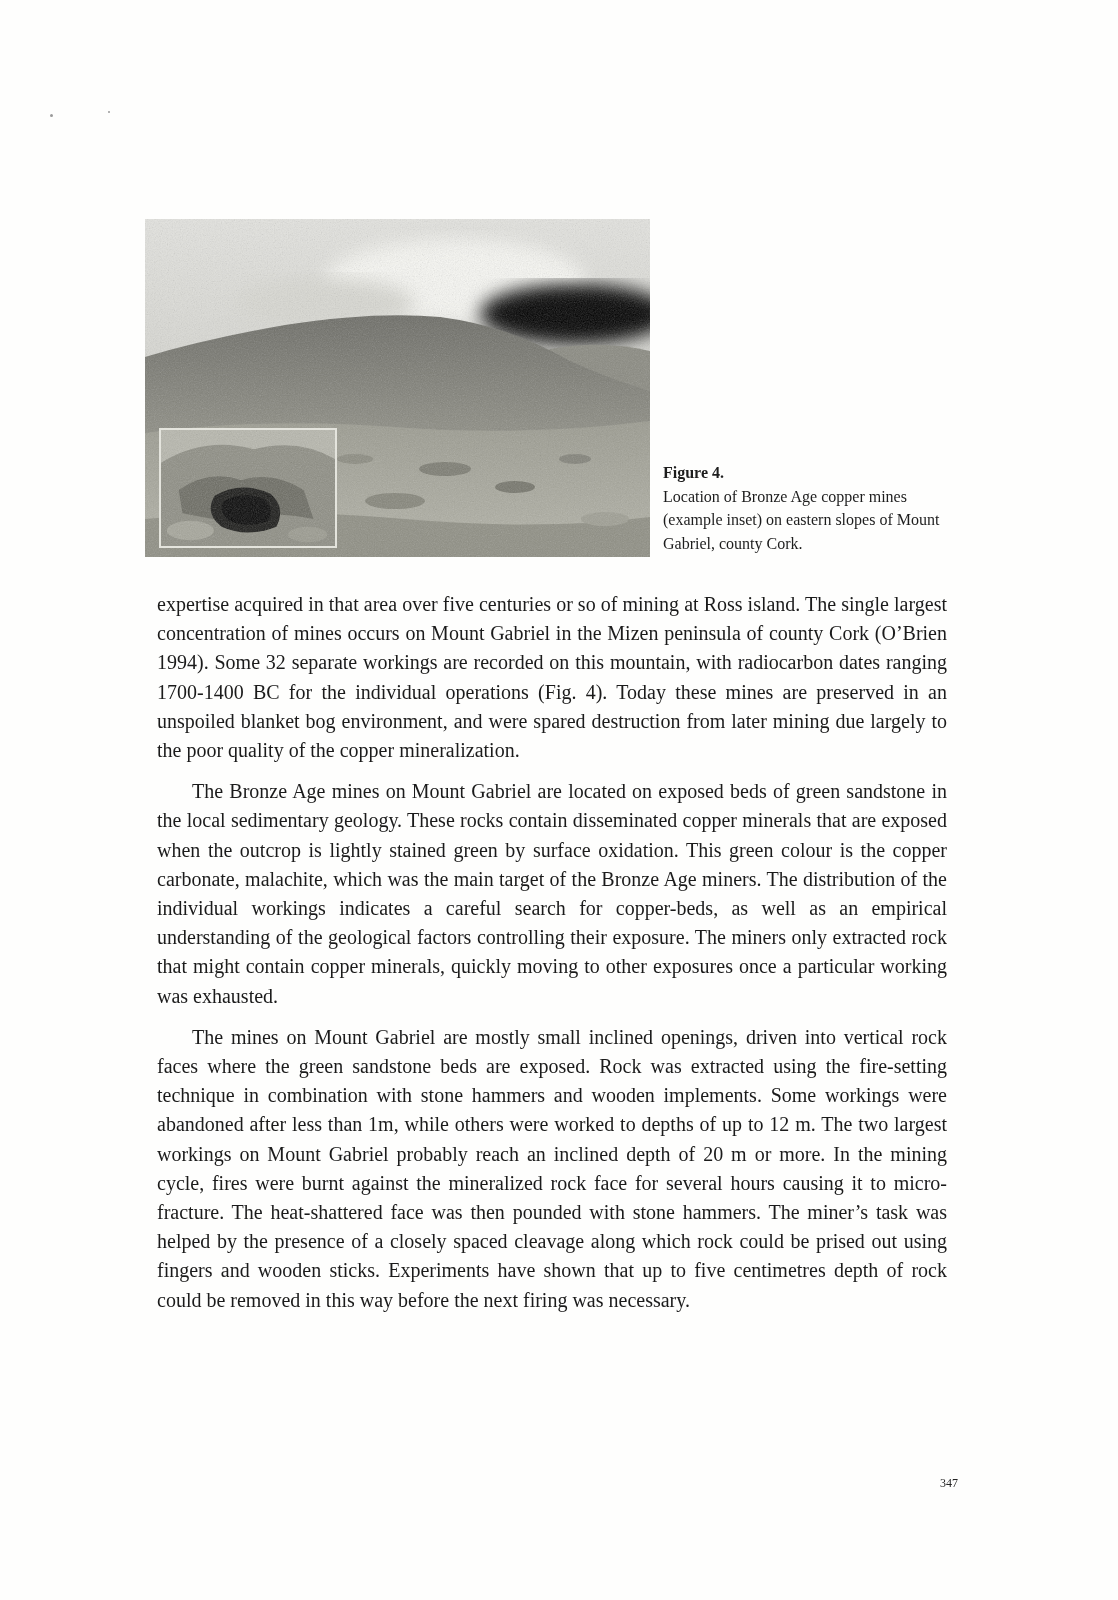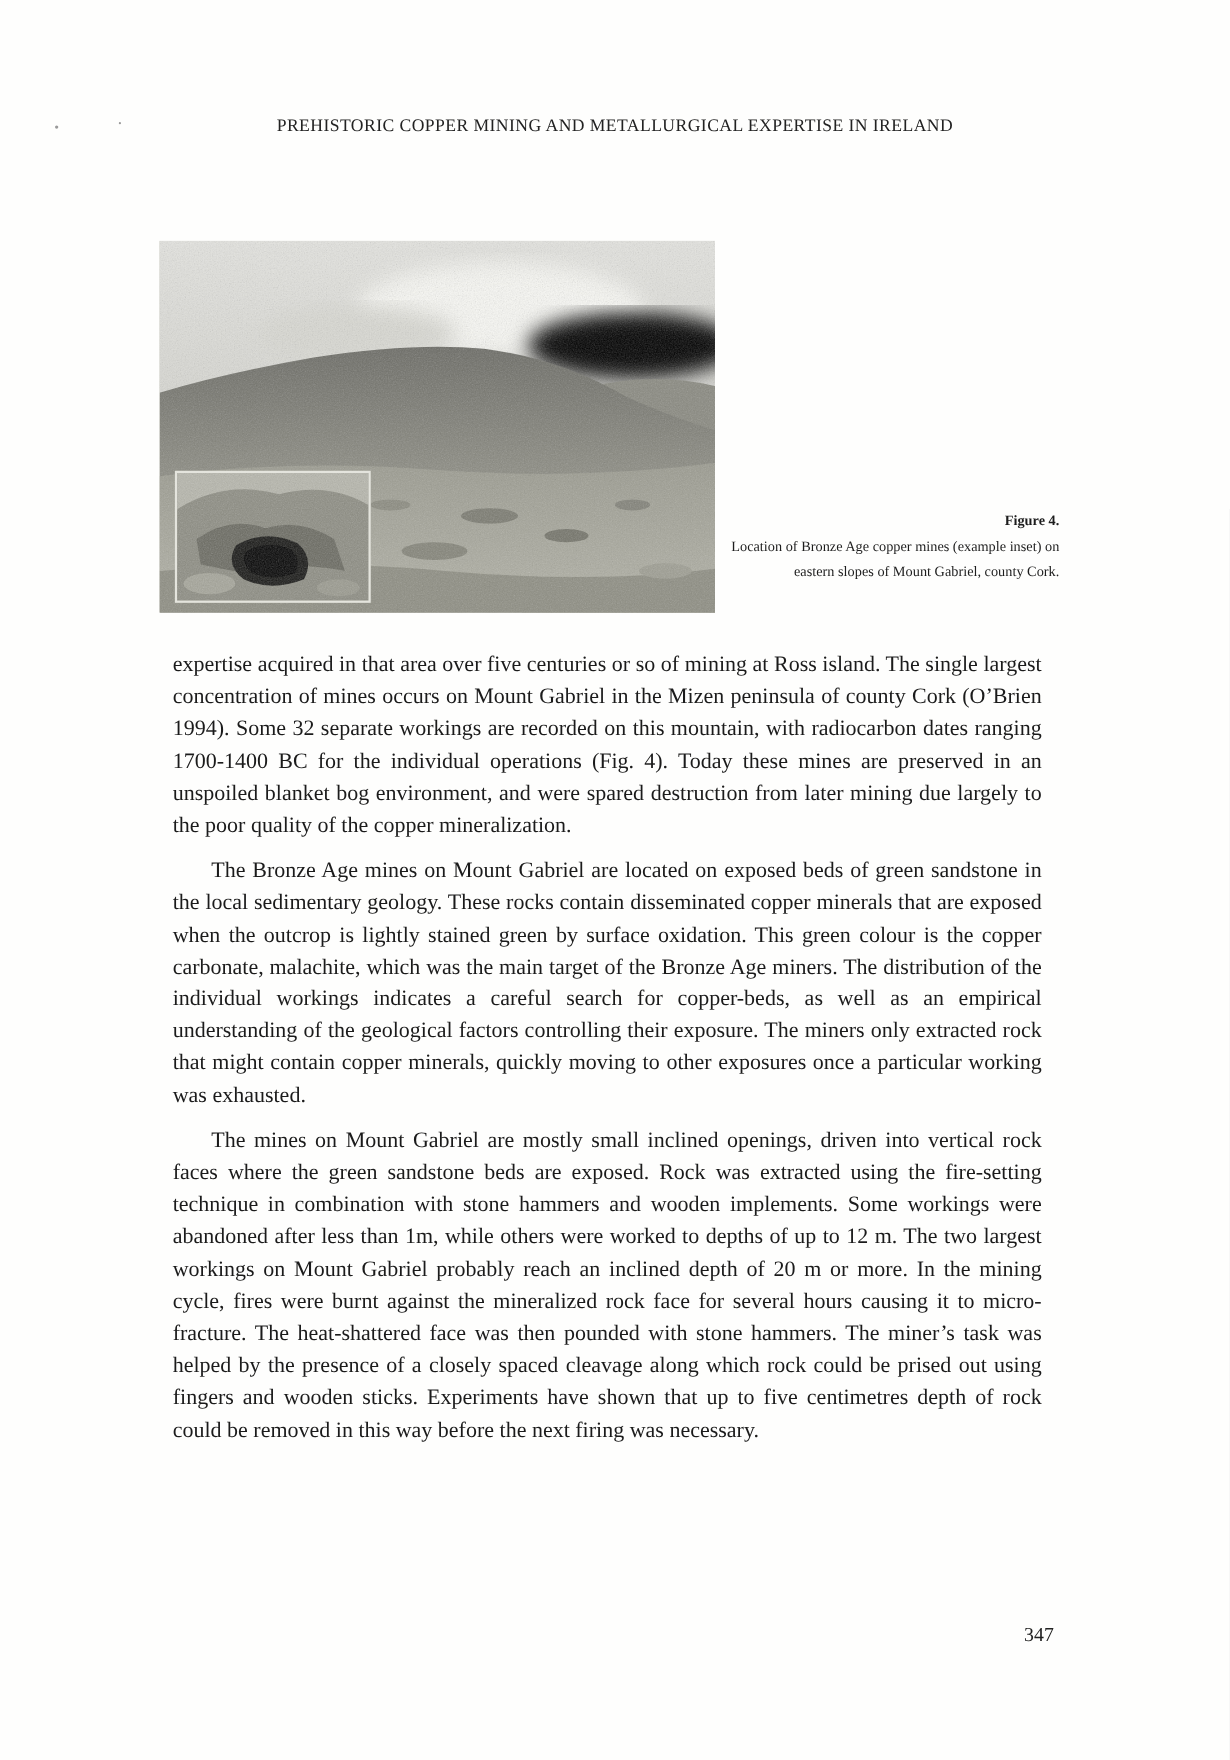--- a/index.html
+++ b/index.html
@@ -59,24 +59,23 @@
     background: #aaaaa1;
     overflow: hidden;
   }
   .inset > svg { display: block; width: 100%; height: 100%; }
 
   .caption {
     position: absolute;
     left: 663px;
     top: 461px;
     width: 300px;
-    font-size: 13px;
+    font-size: 16px;
     line-height: 23.5px;
     color: #1d1d1d;
-    text-align: right;
   }
   .caption-label {
     display: block;
     font-weight: bold;
   }
 
   .body-text {
     position: absolute;
     left: 145px;
     top: 578px;
@@ -89,33 +88,32 @@
   .para {
     margin: 12px;
     text-indent: 35px;
   }
   .para.no-indent { text-indent: 0; }
 
   .page-number {
     position: absolute;
     right: 160px;
     top: 1476px;
-    font-size: 18px;
+    font-size: 12px;
     color: #222;
   }
 </style>
 </head>
 <body>
 
 <div class="page">
 
   <span class="speck speck-1"></span>
   <span class="speck speck-2"></span>
 
-  <div class="running-header">PREHISTORIC COPPER MINING AND METALLURGICAL EXPERTISE IN IRELAND</div>
 
   <figure>
     <div class="photo">
       <svg viewBox="0 0 505 338" preserveAspectRatio="none">
         <defs>
           <linearGradient id="skyG" x1="0" y1="0" x2="0" y2="1">
             <stop offset="0" stop-color="#e3e3df"></stop>
             <stop offset="1" stop-color="#c6c6bf"></stop>
           </linearGradient>
           <linearGradient id="hillG" x1="0" y1="0" x2="0" y2="1">

